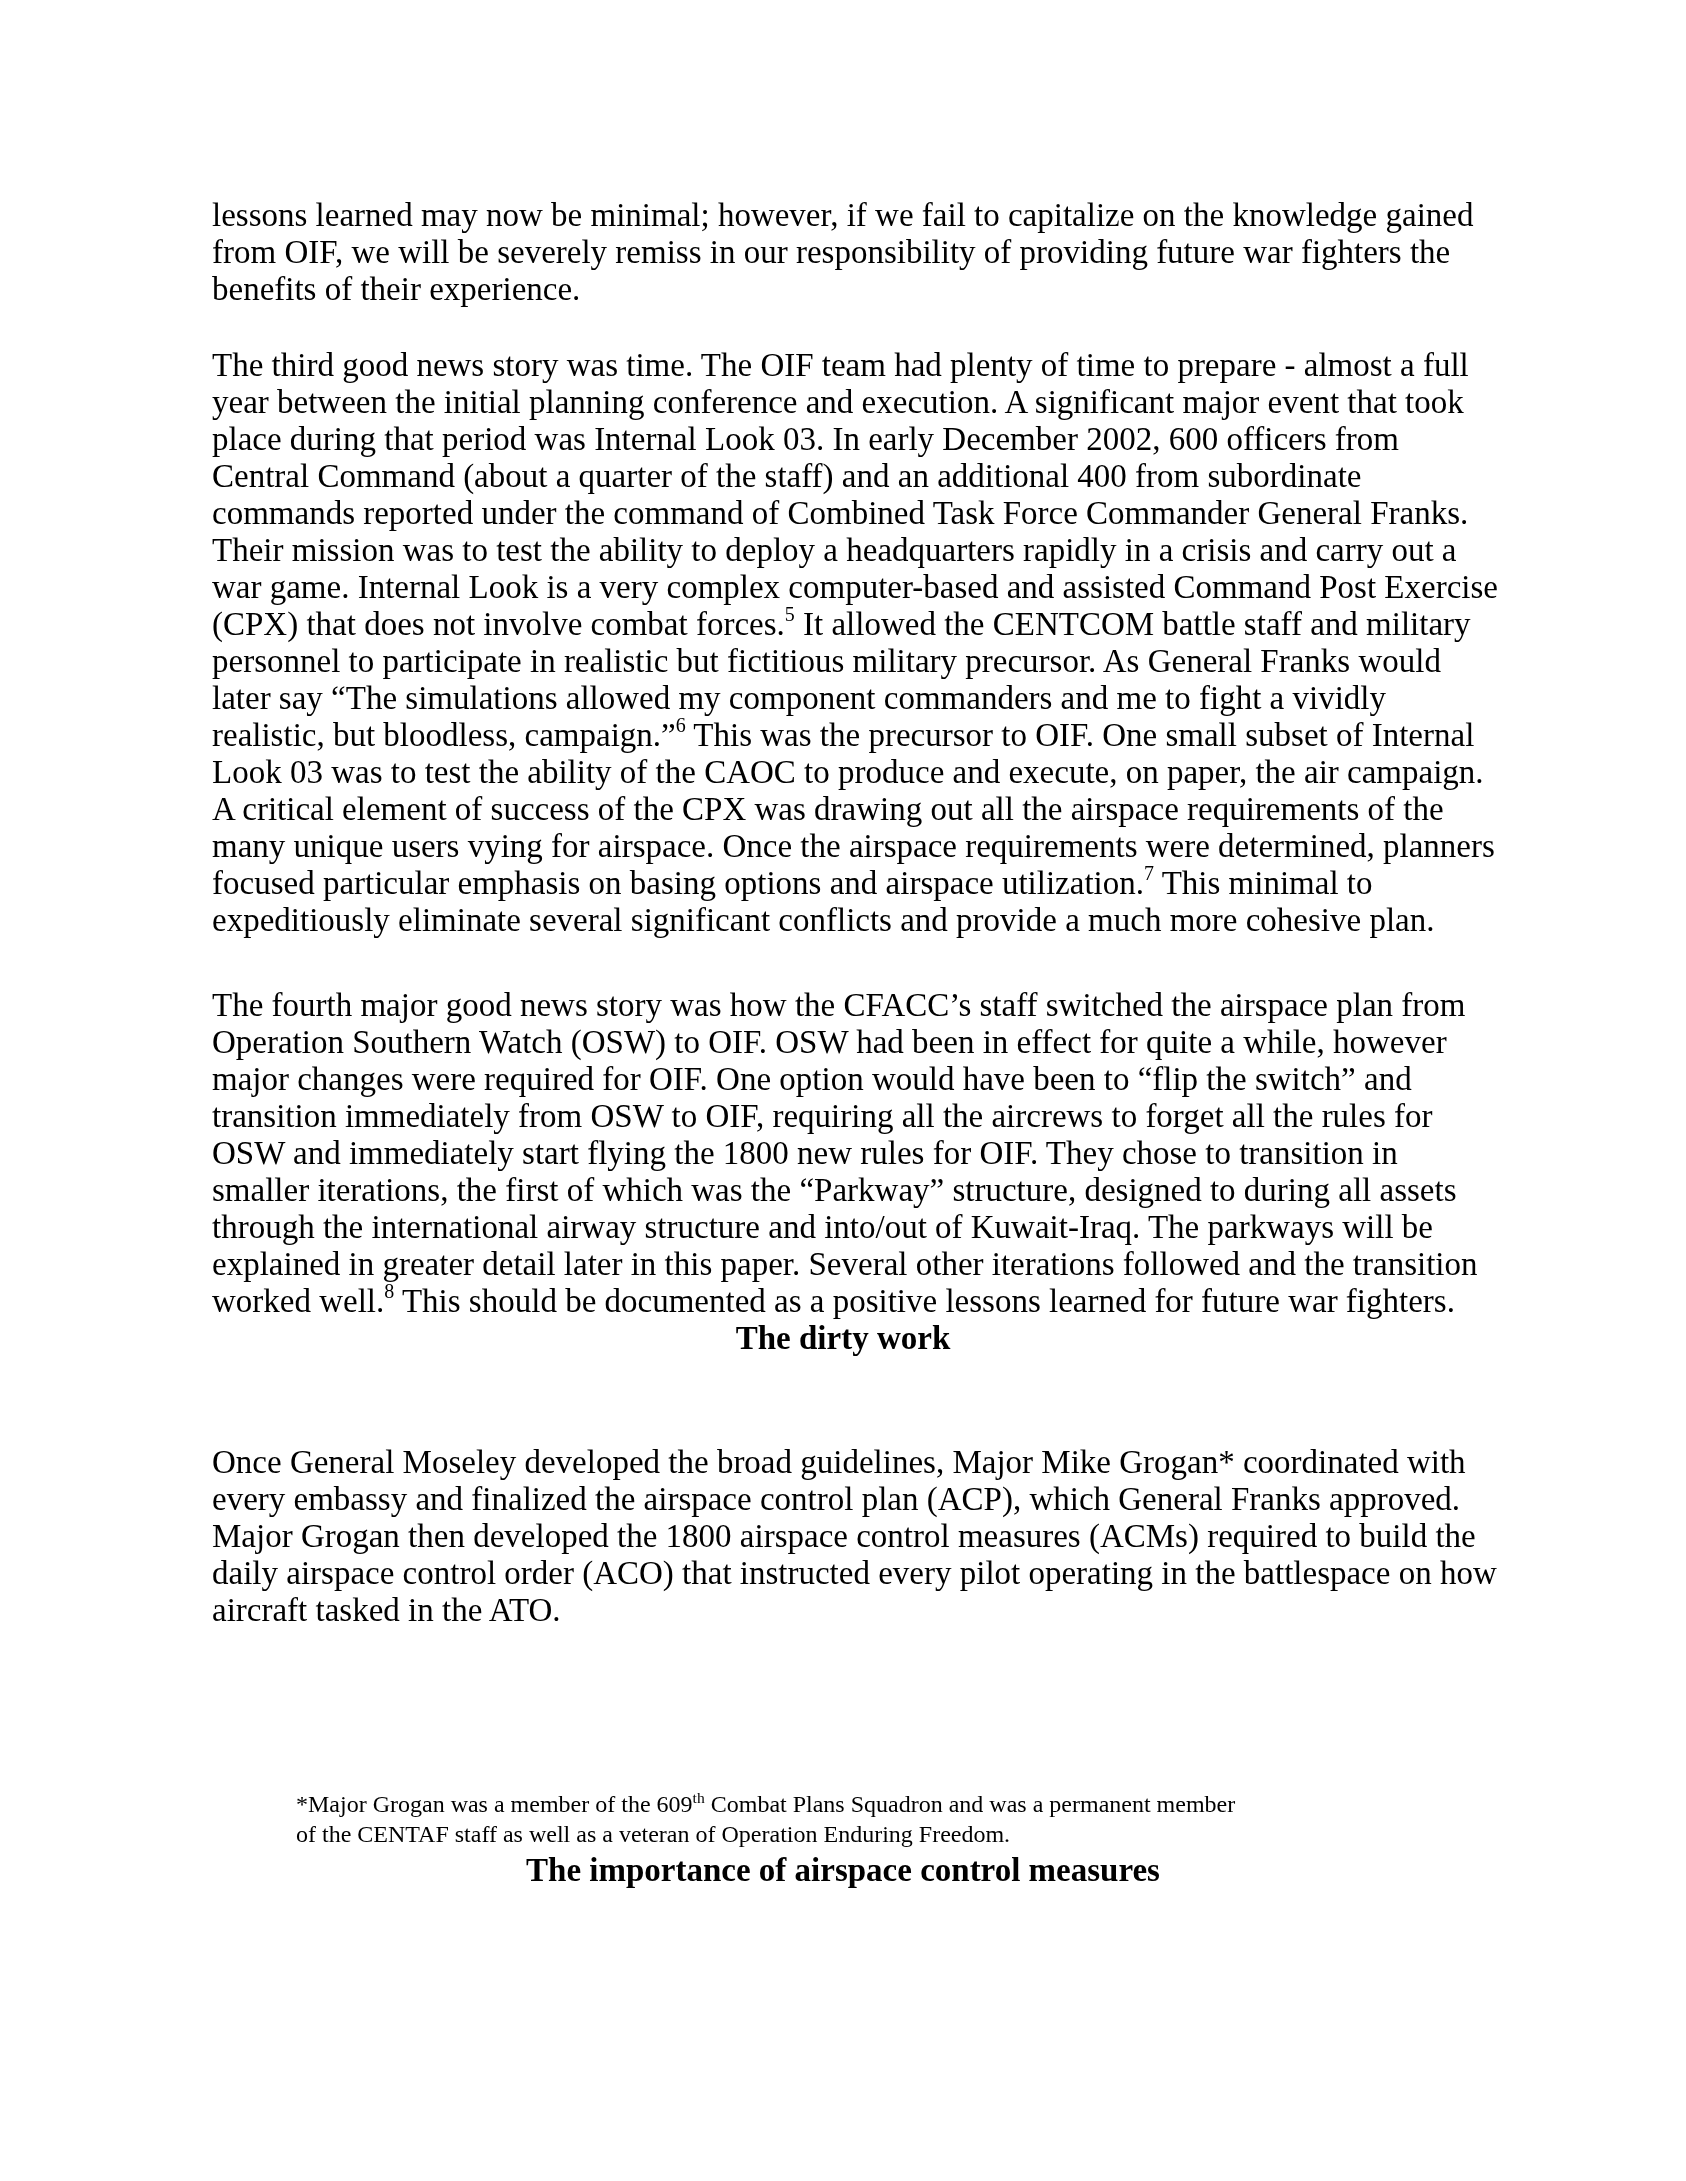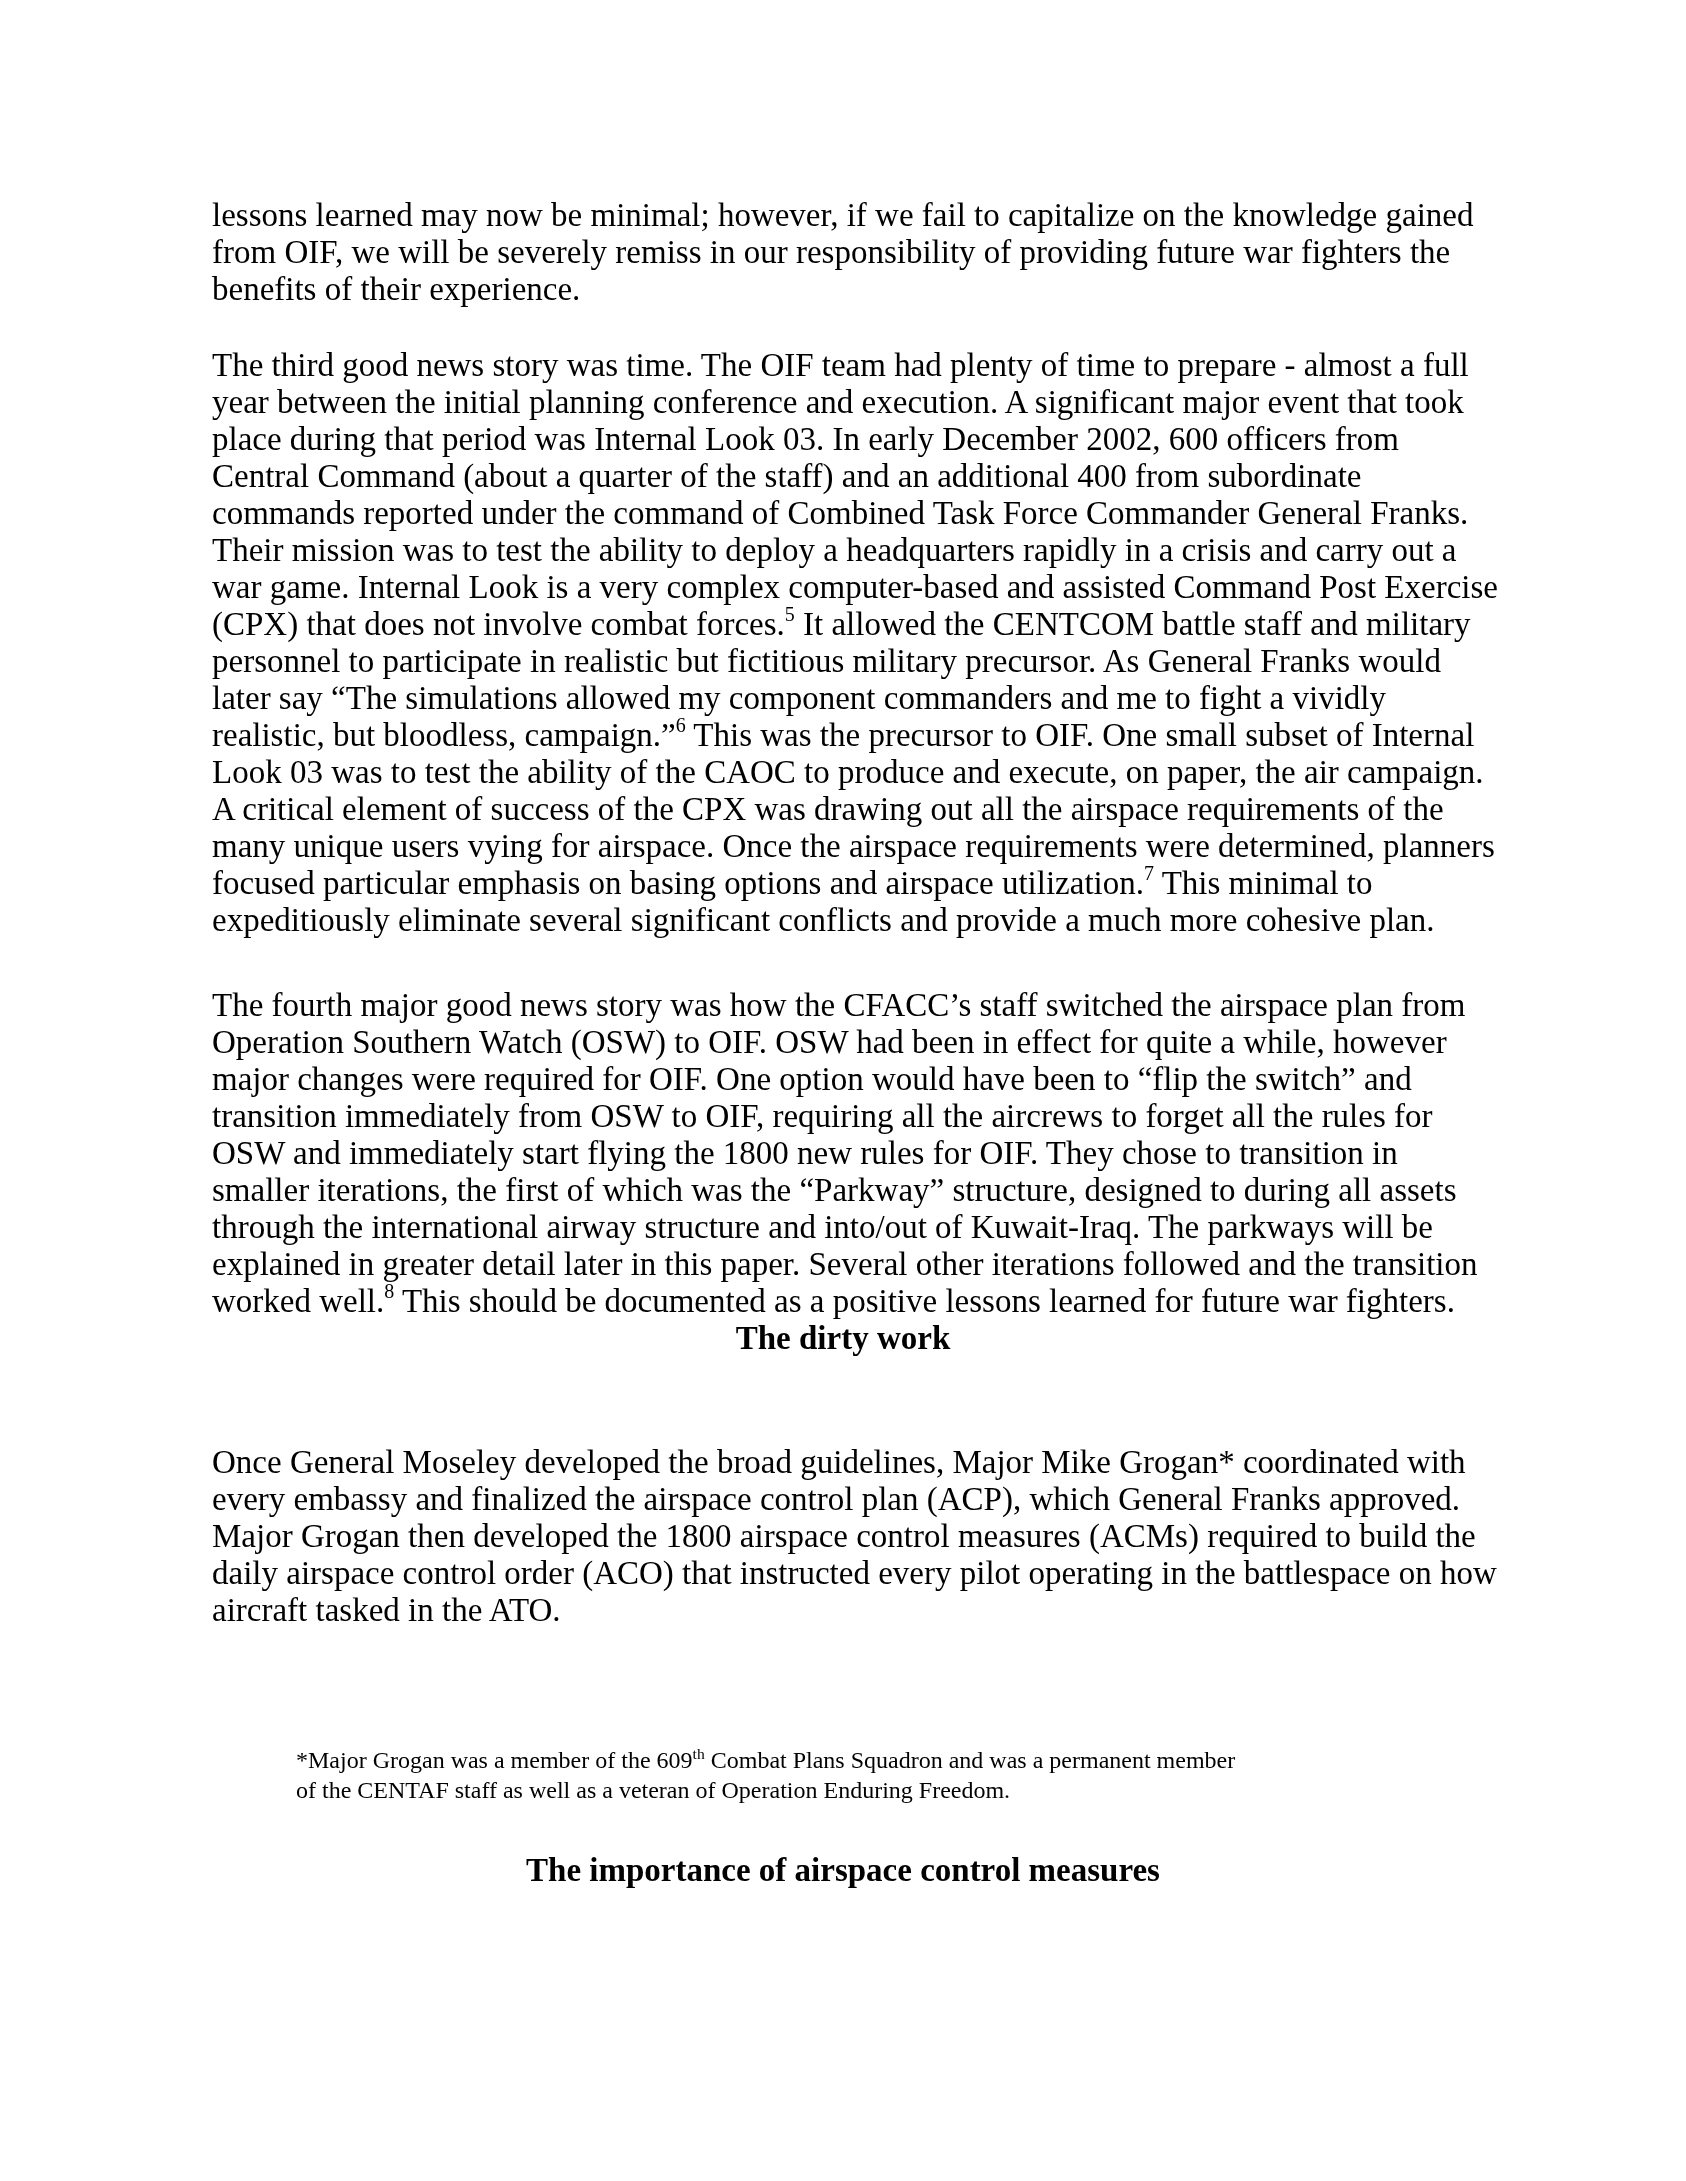--- a/index.html
+++ b/index.html
@@ -14,21 +14,21 @@
     font-size: 33px; line-height: 37px; white-space: nowrap;
   }
   .para .ln { display: block; height: 37px; }
   .para sup { font-size: 20px; line-height: 0; position: relative; top: -1.8px; vertical-align: super; }
   .heading {
     position: absolute; left: 0; width: 1686px; text-align: center;
     font-weight: bold; font-size: 33px; line-height: 39px; white-space: nowrap;
   }
   .footnote {
     position: absolute; left: 296px; width: 1194px;
-    font-size: 24px; line-height: 30px; white-space: nowrap;
+    font-size: 24px; line-height: 30px; white-space: nowrap; margin-top: 44px;
   }
   .footnote .ln { display: block; height: 30px; }
   .footnote sup { font-size: 15.6px; line-height: 0; vertical-align: super; }
 </style>
 </head>
 <body>
 
 <div class="page">
 
   <div class="para" style="top:197px;">

